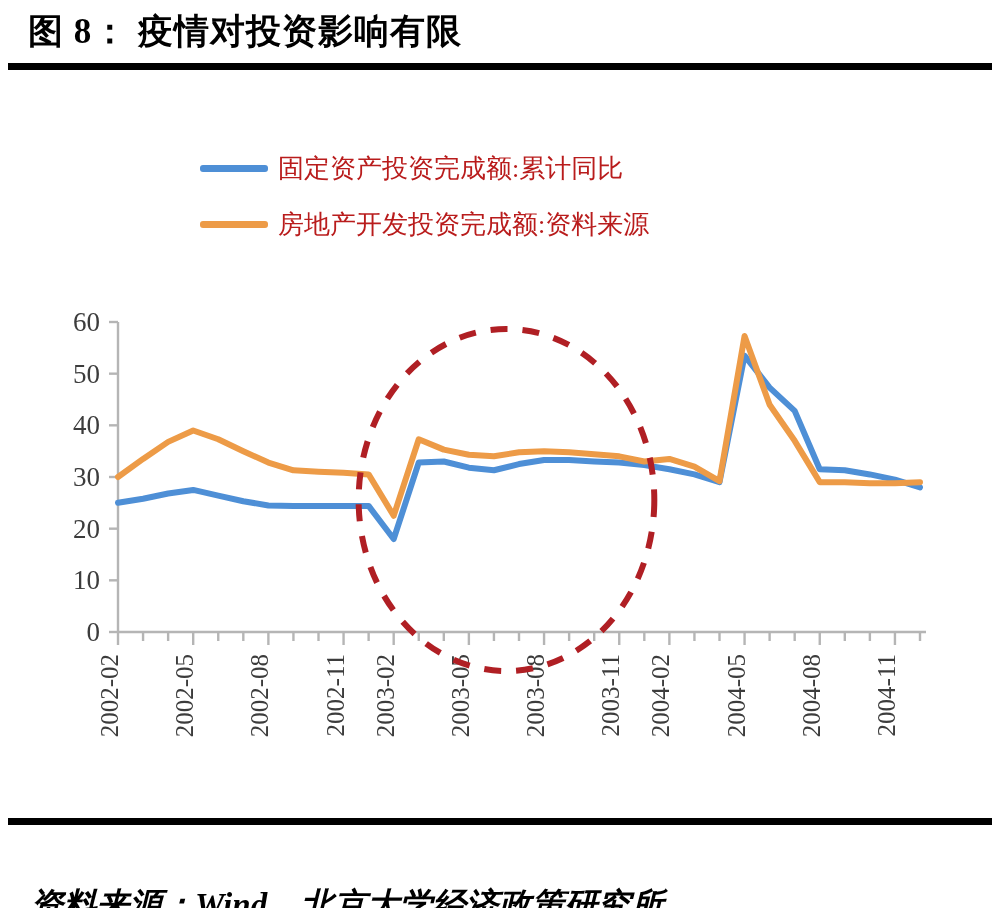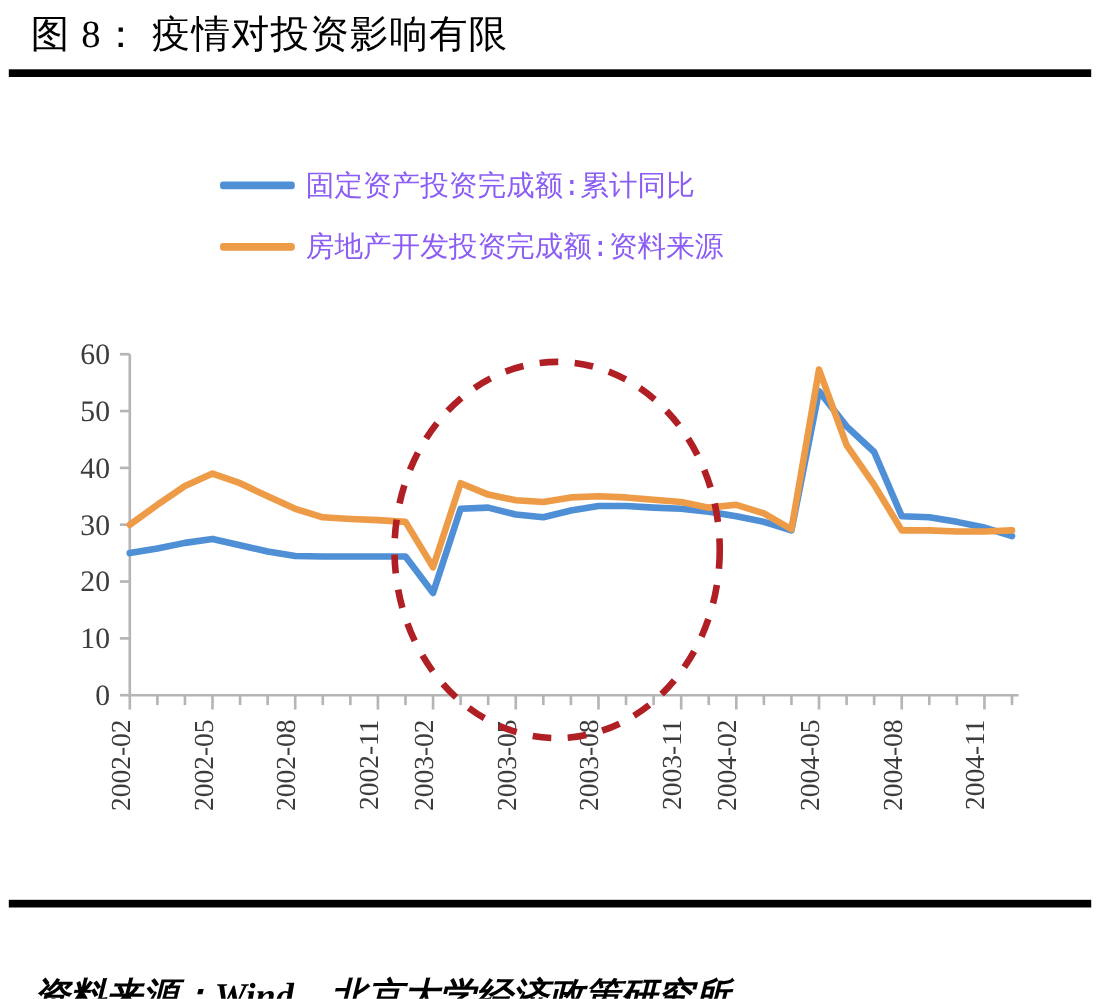--- a/index.html
+++ b/index.html
@@ -20,21 +20,21 @@
     left: 0; top: 0;
     width: 1000px;
     height: 908px;
   }
   
   .fig-title {
     position: absolute;
     left: 28px;
     top: 8px;
     font-size: 35px;
-    font-weight: normal;
+    font-weight: bold;
     letter-spacing: 1px;
     font-family: "Liberation Serif", serif;
     white-space: nowrap;
   }
   .rule-top {
     position: absolute;
     left: 8px;
     top: 63px;
     width: 984px;
     height: 7px;
@@ -73,22 +73,22 @@
   }
   .legend-swatch {
     width: 68px;
     height: 7px;
     border-radius: 3px;
     margin-right: 10px;
     flex: none;
   }
   .legend-label {
     font-size: 26px;
-    font-family: Liberation Mono, monospace;
-    color: #8b5cf6;
+    font-family: Liberation Serif, serif;
+    color: #b91c1c;
     white-space: nowrap;
   }
   
   .plot-wrap {
     position: absolute;
     left: 0;
     top: 280px;
     width: 1000px;
     height: 530px;
   }

